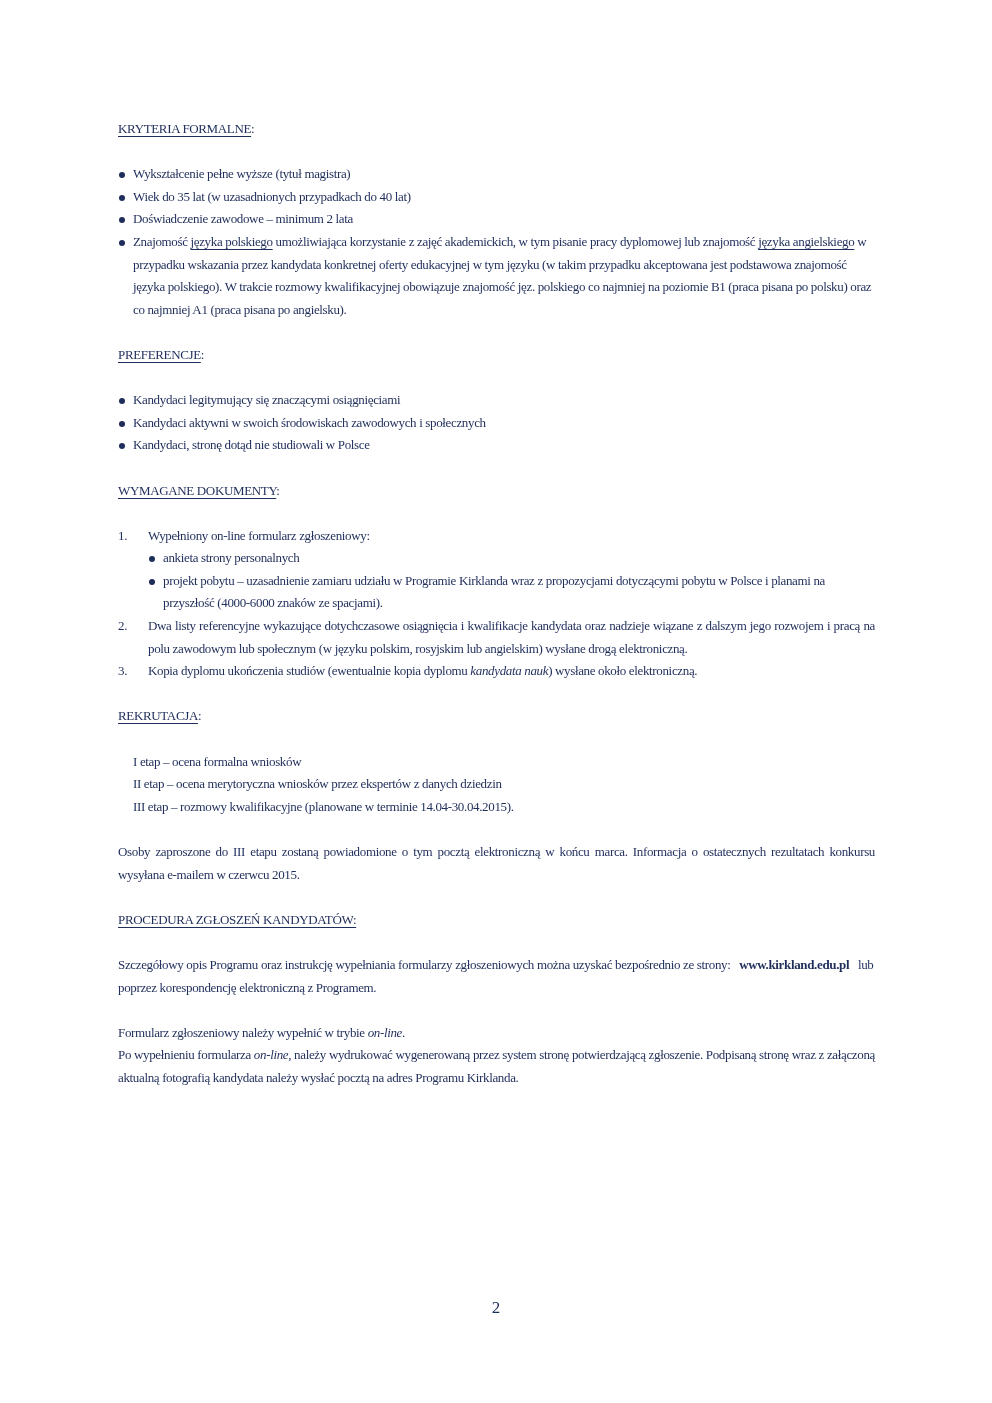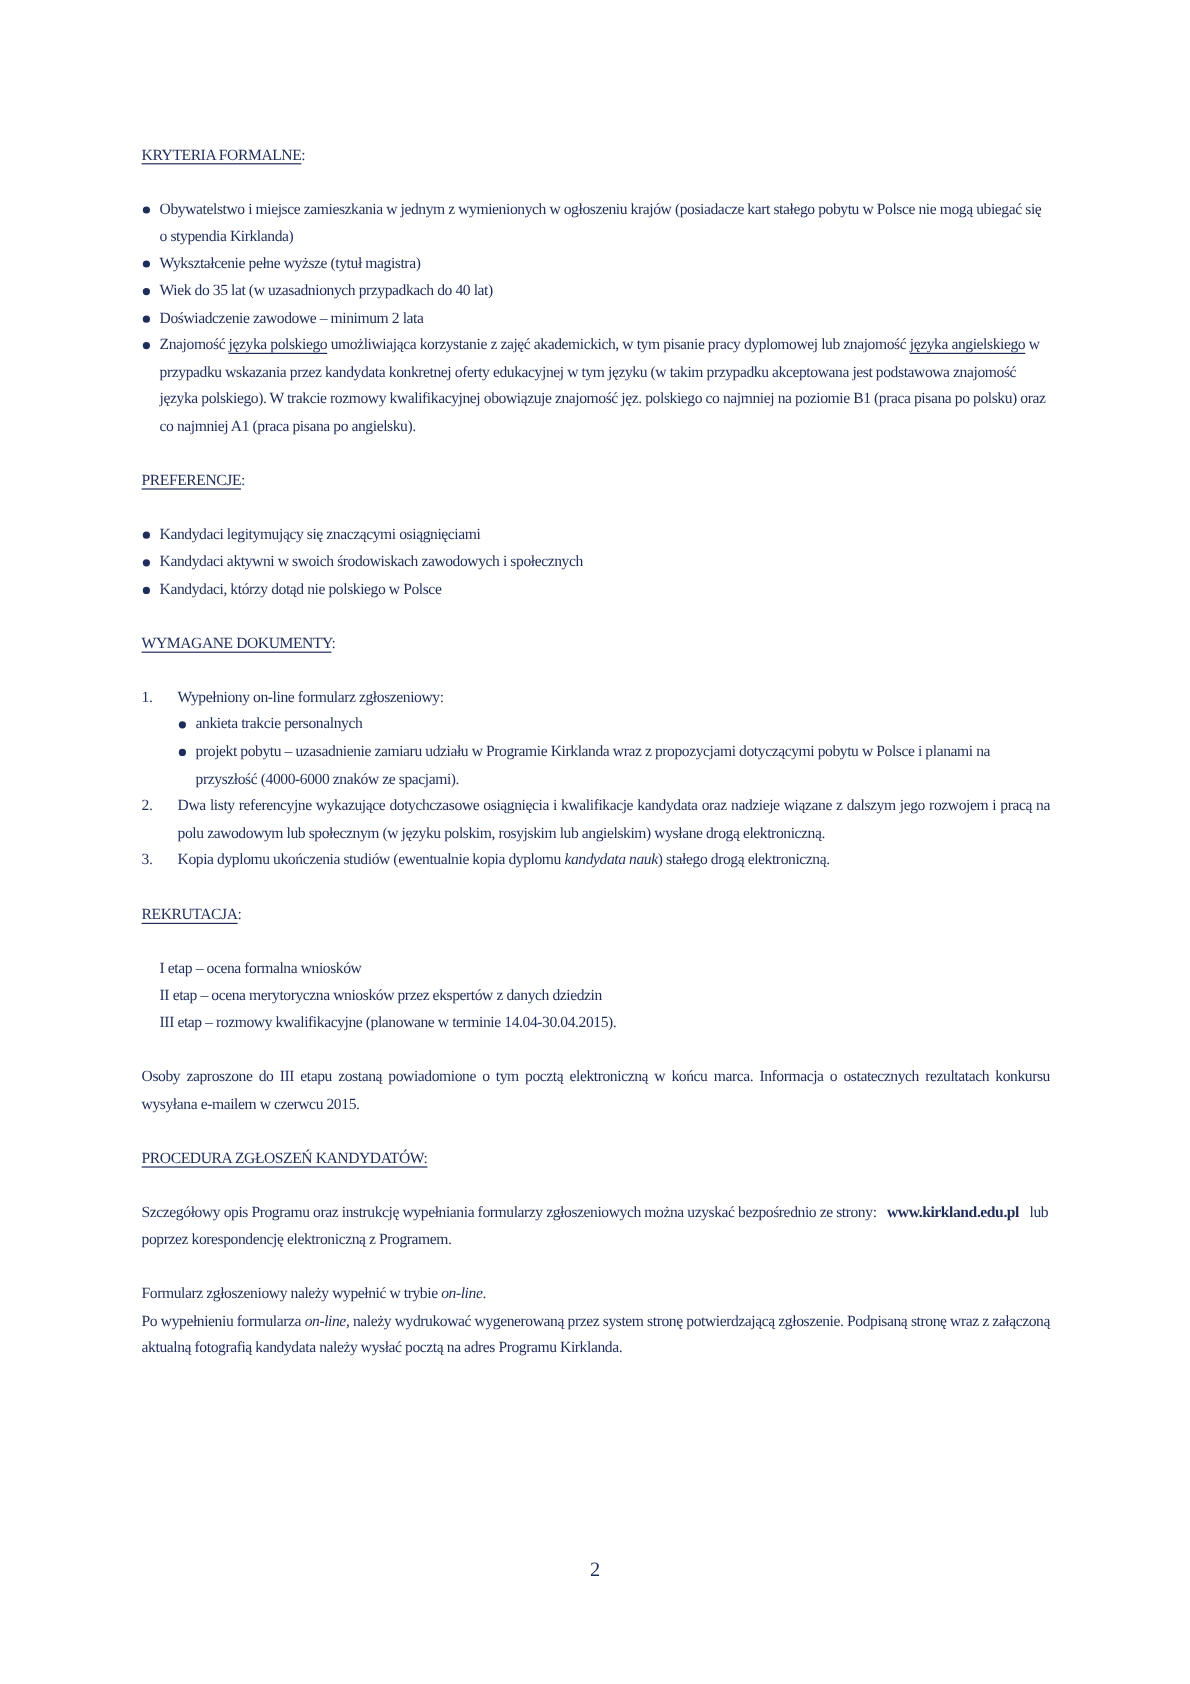--- a/index.html
+++ b/index.html
@@ -34,55 +34,54 @@
   }
 </style>
 </head>
 <body>
 
 <div class="page">
 
   <p class="heading"><span class="u">KRYTERIA FORMALNE</span><span>:</span></p>
   <div class="gap"></div>
   <ul class="bullets">
-    <li>Obywatelstwo i miejsce zamieszkania w jednym z wymienionych w ogłoszeniu krajów (posiadacze kart stałego pobytu w Polsce nie mogą ubiegać się o stypendia Kirklanda)</li>
     <li>Wykształcenie pełne wyższe (tytuł magistra)</li>
     <li>Wiek do 35 lat (w uzasadnionych przypadkach do 40 lat)</li>
     <li>Doświadczenie zawodowe – minimum 2 lata</li>
     <li><span>Znajomość </span><span class="u">języka polskiego</span><span> umożliwiająca korzystanie z zajęć akademickich, w tym pisanie pracy dyplomowej lub znajomość </span><span class="u">języka angielskiego</span><span> w przypadku wskazania przez kandydata konkretnej oferty edukacyjnej w tym języku (w takim przypadku akceptowana jest podstawowa znajomość języka polskiego). W trakcie rozmowy kwalifikacyjnej obowiązuje znajomość jęz. polskiego co najmniej na poziomie B1 (praca pisana po polsku) oraz co najmniej A1 (praca pisana po angielsku).</span></li>
   </ul>
   <div class="gap"></div>
 
   <p class="heading"><span class="u">PREFERENCJE</span><span>:</span></p>
   <div class="gap"></div>
   <ul class="bullets">
     <li>Kandydaci legitymujący się znaczącymi osiągnięciami</li>
     <li>Kandydaci aktywni w swoich środowiskach zawodowych i społecznych</li>
-    <li>Kandydaci, którzy dotąd nie polskiego w Polsce</li>
+    <li>Kandydaci, stronę dotąd nie studiowali w Polsce</li>
   </ul>
   <div class="gap"></div>
 
   <p class="heading"><span class="u">WYMAGANE DOKUMENTY</span><span>:</span></p>
   <div class="gap"></div>
   <ol class="docs">
     <li>
       <span class="num">1.</span>
       <span>Wypełniony on-line formularz zgłoszeniowy:</span>
       <ul class="bullets" style="text-align:left;">
-        <li>ankieta trakcie personalnych</li>
+        <li>ankieta strony personalnych</li>
         <li>projekt pobytu – uzasadnienie zamiaru udziału w Programie Kirklanda wraz z propozycjami dotyczącymi pobytu w Polsce i planami na przyszłość (4000-6000 znaków ze spacjami).</li>
       </ul>
     </li>
     <li>
       <span class="num">2.</span>
       <span>Dwa listy referencyjne wykazujące dotychczasowe osiągnięcia i kwalifikacje kandydata oraz nadzieje wiązane z dalszym jego rozwojem i pracą na polu zawodowym lub społecznym (w języku polskim, rosyjskim lub angielskim) wysłane drogą elektroniczną.</span>
     </li>
     <li>
       <span class="num">3.</span>
-      <span>Kopia dyplomu ukończenia studiów (ewentualnie kopia dyplomu </span><em>kandydata nauk</em><span>) stałego drogą elektroniczną.</span>
+      <span>Kopia dyplomu ukończenia studiów (ewentualnie kopia dyplomu </span><em>kandydata nauk</em><span>) wysłane około elektroniczną.</span>
     </li>
   </ol>
   <div class="gap"></div>
 
   <p class="heading"><span class="u">REKRUTACJA</span><span>:</span></p>
   <div class="gap"></div>
   <p class="heading indent">I etap – ocena formalna wniosków</p>
   <p class="heading indent">II etap – ocena merytoryczna wniosków przez ekspertów z danych dziedzin</p>
   <p class="heading indent">III etap – rozmowy kwalifikacyjne (planowane  w terminie 14.04-30.04.2015).</p>
   <div class="gap"></div>

